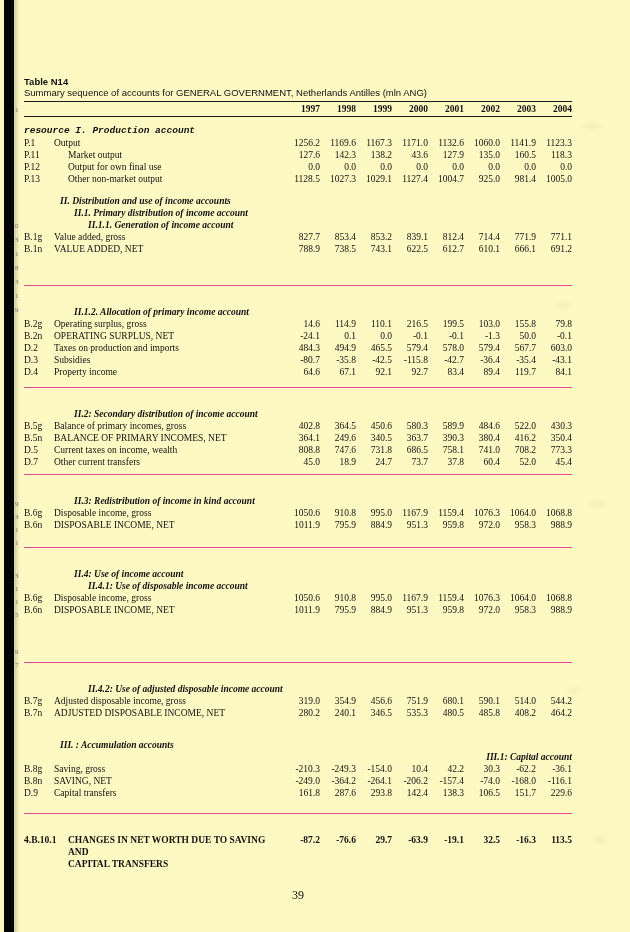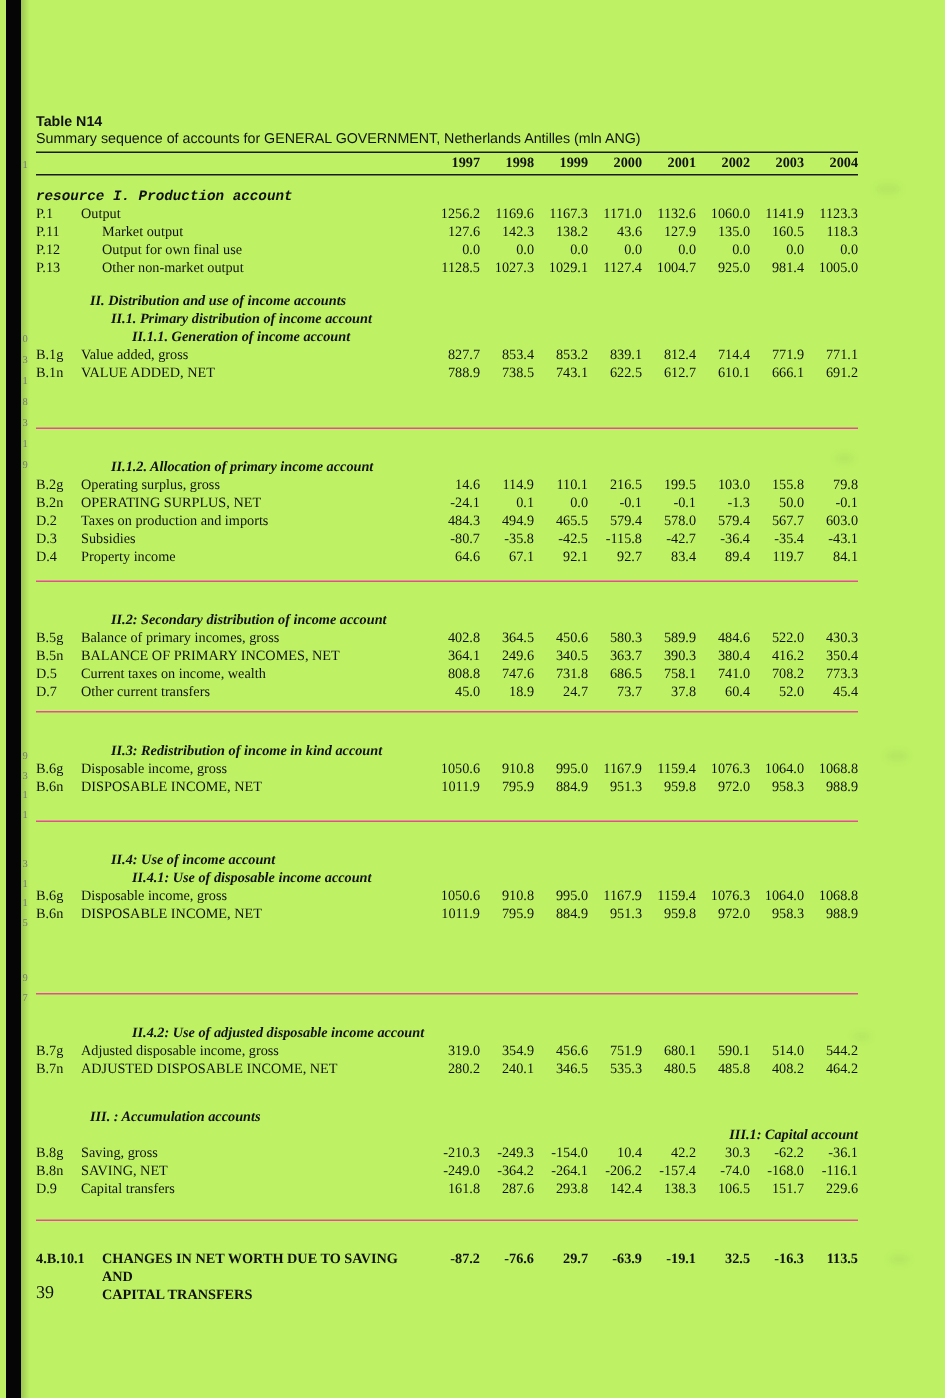--- a/index.html
+++ b/index.html
@@ -1,18 +1,18 @@
 <!DOCTYPE html>
 <html><head>
 <meta charset="utf-8">
 <style>
   html,body { margin:0; padding:0; background:#e8e8e6; }
   .page {
     position:relative; width:630px; height:932px; margin:0 auto;
-    background:#bef264; overflow:hidden;
+    background:#fef9c3; overflow:hidden;
     font-family:"Liberation Serif", serif; color:#111;
   }
   .binding-bar {
     position:absolute; left:4px; top:0; bottom:0; width:10px;
     background:#050505;
   }
   .edge-shadow {
     position:absolute; left:14px; top:0; bottom:0; width:6px;
     background:linear-gradient(to right, rgba(0,0,0,0.18), rgba(0,0,0,0));
   }
@@ -53,22 +53,22 @@
   .label.ind { padding-left:14px; }
   .label.wrap { white-space:pre-line; padding-left:14px; }
   .v { text-align:right; white-space:nowrap; }
   .section-cell {
     grid-column:1 / -1; font-weight:bold; font-style:italic;
     white-space:nowrap;
   }
   .rule { border-top:1px solid #ec4899; padding-top:20px; margin-top:2px; }
   .bold { font-weight:bold; }
   .page-number {
-    position:absolute; left:24px; top:854px; width:548px;
-    text-align:left; font-size:12px; line-height:14px;
+    position:absolute; left:24px; top:888px; width:548px;
+    text-align:center; font-size:12px; line-height:14px;
   }
 </style>
 </head>
 <body>
 
 <div class="page">
   <div class="binding-bar"></div>
   <div class="edge-shadow"></div>
 
   <div class="smudge" style="left:583px; top:122px; width:18px; height:8px;"></div>

